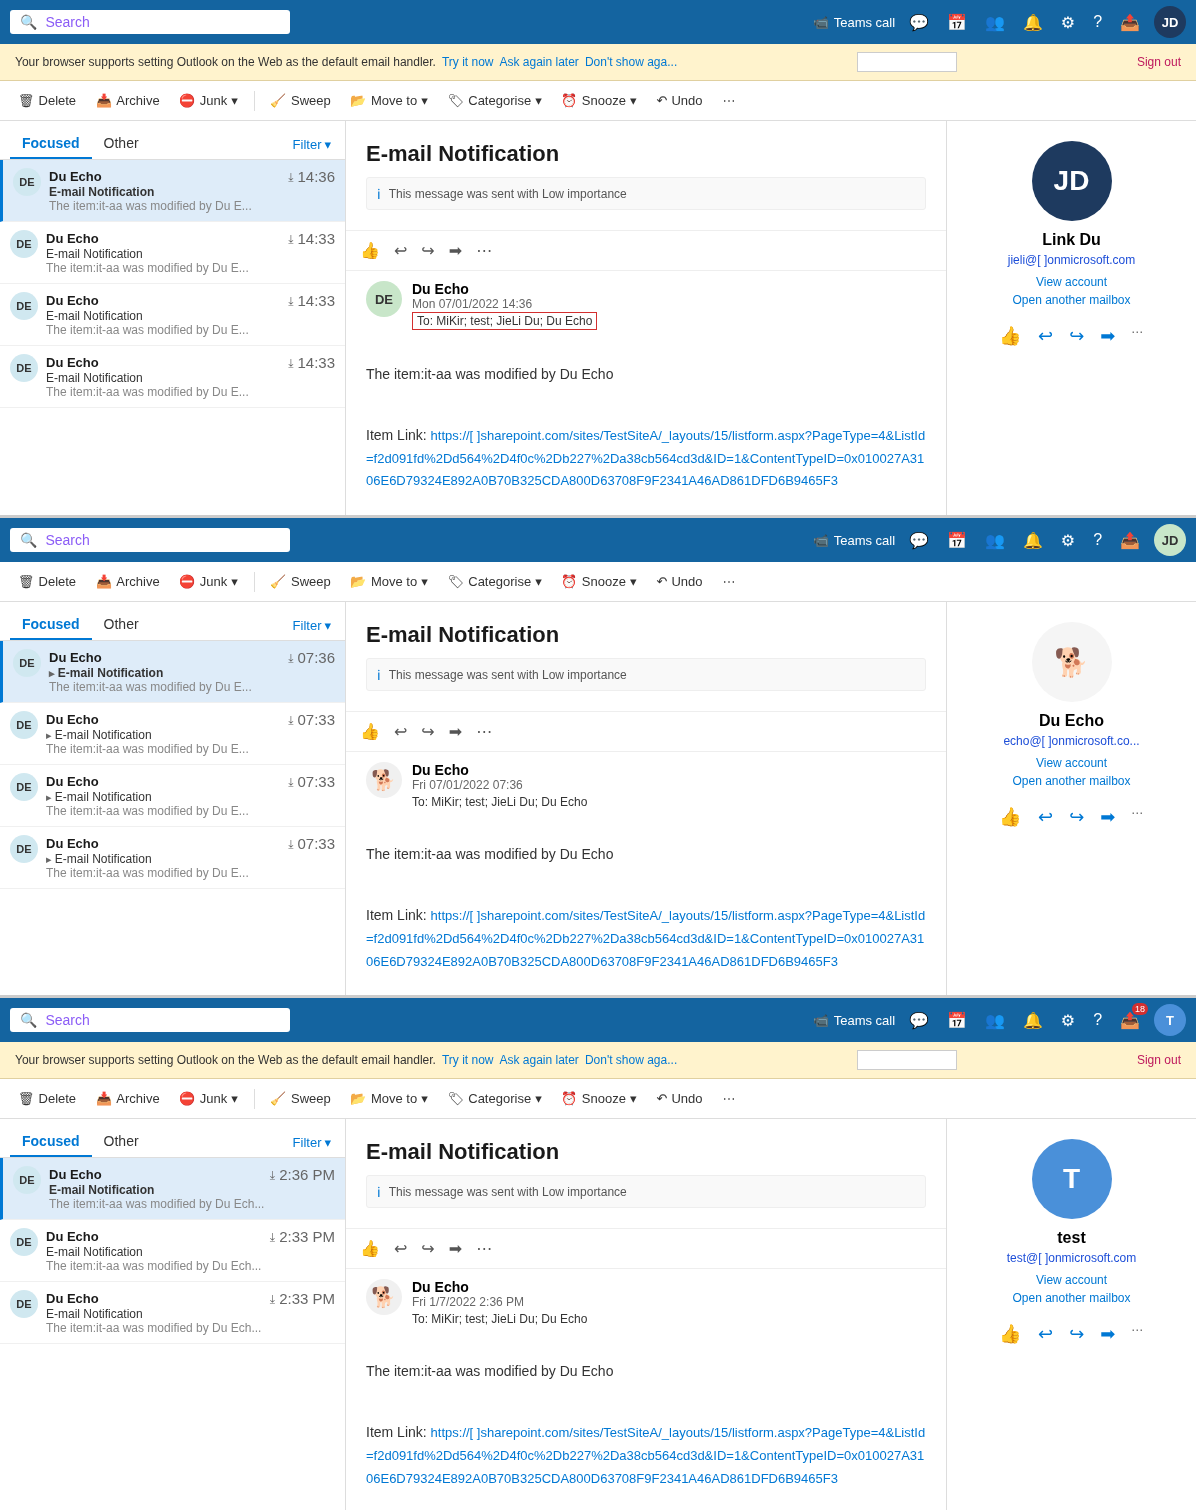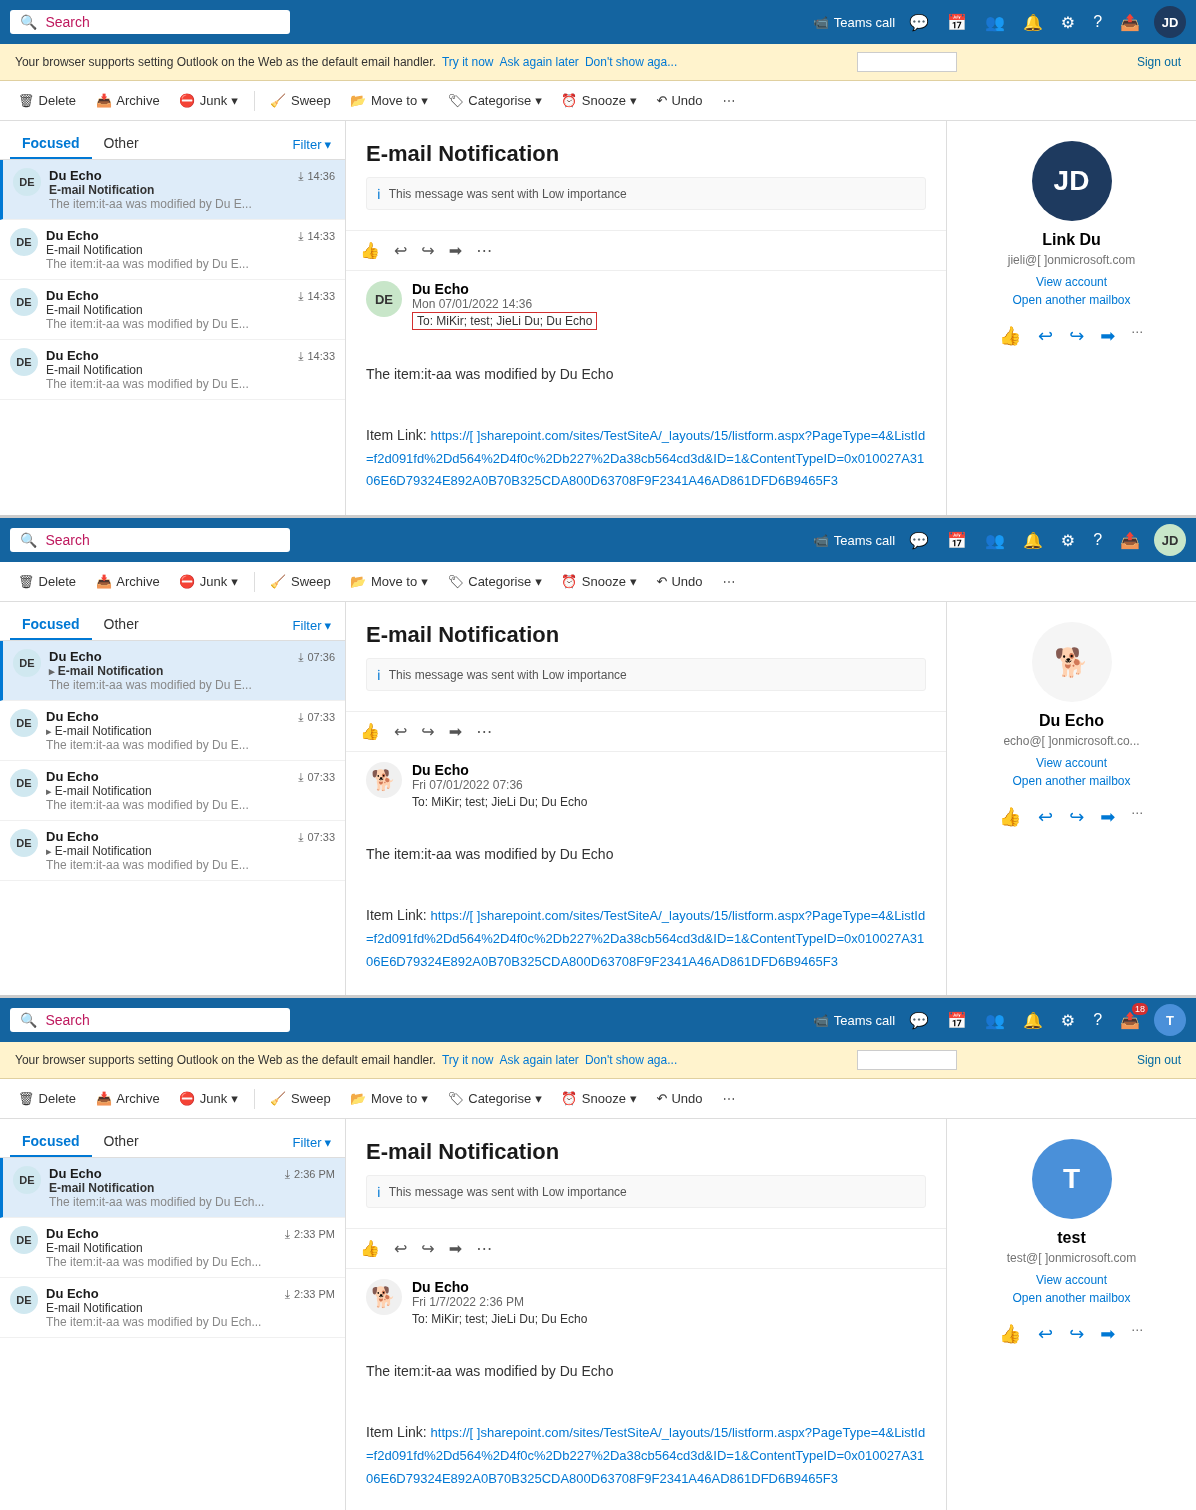--- a/index.html
+++ b/index.html
@@ -27,21 +27,21 @@
       background: #fff;
       border-radius: 3px;
       display: flex;
       align-items: center;
       padding: 4px 10px;
       width: 280px;
       gap: 8px;
       cursor: text;
     }
     .nav-search-icon { color: #555; font-size: 14px; }
-    .nav-search-text { color: #be185d; font-size: 14px; }
+    .nav-search-text { color: #8b5cf6; font-size: 14px; }
     .nav-spacer { flex: 1; }
     .nav-item { color: #fff; font-size: 13px; display: flex; align-items: center; gap: 4px; cursor: pointer; }
     .nav-icon { color: #fff; font-size: 16px; cursor: pointer; padding: 4px; }
     .nav-avatar {
       width: 32px; height: 32px; border-radius: 50%;
       background: #1e3a5f; color: #fff;
       display: flex; align-items: center; justify-content: center;
       font-size: 13px; font-weight: bold; cursor: pointer;
     }
     .nav-avatar.jd { background: #1e3a5f; }
@@ -59,21 +59,21 @@
       background: #fff3cd;
       border-bottom: 1px solid #e0d0a0;
       padding: 8px 15px;
       font-size: 12px;
       color: #333;
       display: flex;
       align-items: center;
       gap: 6px;
     }
     .notif-bar .notif-link { color: #0078d4; cursor: pointer; }
-    .notif-bar .notif-signout { margin-left: auto; color: #0369a1; cursor: pointer; }
+    .notif-bar .notif-signout { margin-left: auto; color: #be185d; cursor: pointer; }
     .notif-bar .notif-input {
       margin-left: auto;
       border: 1px solid #ccc;
       padding: 2px 6px;
       font-size: 12px;
       width: 100px;
     }
 
     
     .toolbar {
@@ -143,21 +143,21 @@
       cursor: pointer;
       display: flex;
       flex-direction: column;
       gap: 2px;
       position: relative;
     }
     .mail-item.selected { background: #deecf9; border-left: 3px solid #0078d4; }
     .mail-item.unread .mail-item-subject { font-weight: bold; }
     .mail-item-row { display: flex; justify-content: space-between; align-items: center; }
     .mail-item-sender { font-size: 13px; font-weight: 600; color: #1a1a1a; }
-    .mail-item-time { font-size: 11px; color: #666; }
+    .mail-item-time { font-size: 15px; color: #666; }
     .mail-item-subject { font-size: 12px; color: #333; }
     .mail-item-preview { font-size: 12px; color: #888; white-space: nowrap; overflow: hidden; text-overflow: ellipsis; max-width: 230px; }
     .mail-item-avatar {
       width: 28px; height: 28px; border-radius: 50%;
       background: #d0e8f0; color: #333;
       display: flex; align-items: center; justify-content: center;
       font-size: 11px; font-weight: bold;
       margin-right: 8px; flex-shrink: 0;
     }
     .mail-item-content { flex: 1; min-width: 0; }
@@ -223,21 +223,21 @@
     .profile-avatar-large {
       width: 80px; height: 80px; border-radius: 50%;
       display: flex; align-items: center; justify-content: center;
       font-size: 28px; font-weight: bold; color: #fff;
       margin-bottom: 10px;
     }
     .profile-avatar-large.jd { background: #1e3a5f; }
     .profile-avatar-large.echo { background: #f5f5f5; overflow: hidden; }
     .profile-avatar-large.t { background: #4a90d9; }
     .profile-name { font-size: 16px; font-weight: 600; margin-bottom: 4px; }
-    .profile-email { font-size: 12px; color: #737373; margin-bottom: 8px; }
+    .profile-email { font-size: 12px; color: #1d4ed8; margin-bottom: 8px; }
     .profile-link { color: #0078d4; font-size: 12px; cursor: pointer; margin-bottom: 4px; }
     .profile-actions {
       display: flex; gap: 8px; margin-top: 10px;
       flex-wrap: wrap; justify-content: center;
     }
     .profile-action-btn {
       font-size: 18px; color: #0078d4; cursor: pointer;
       padding: 4px;
     }
     .profile-more { font-size: 12px; color: #666; cursor: pointer; }

